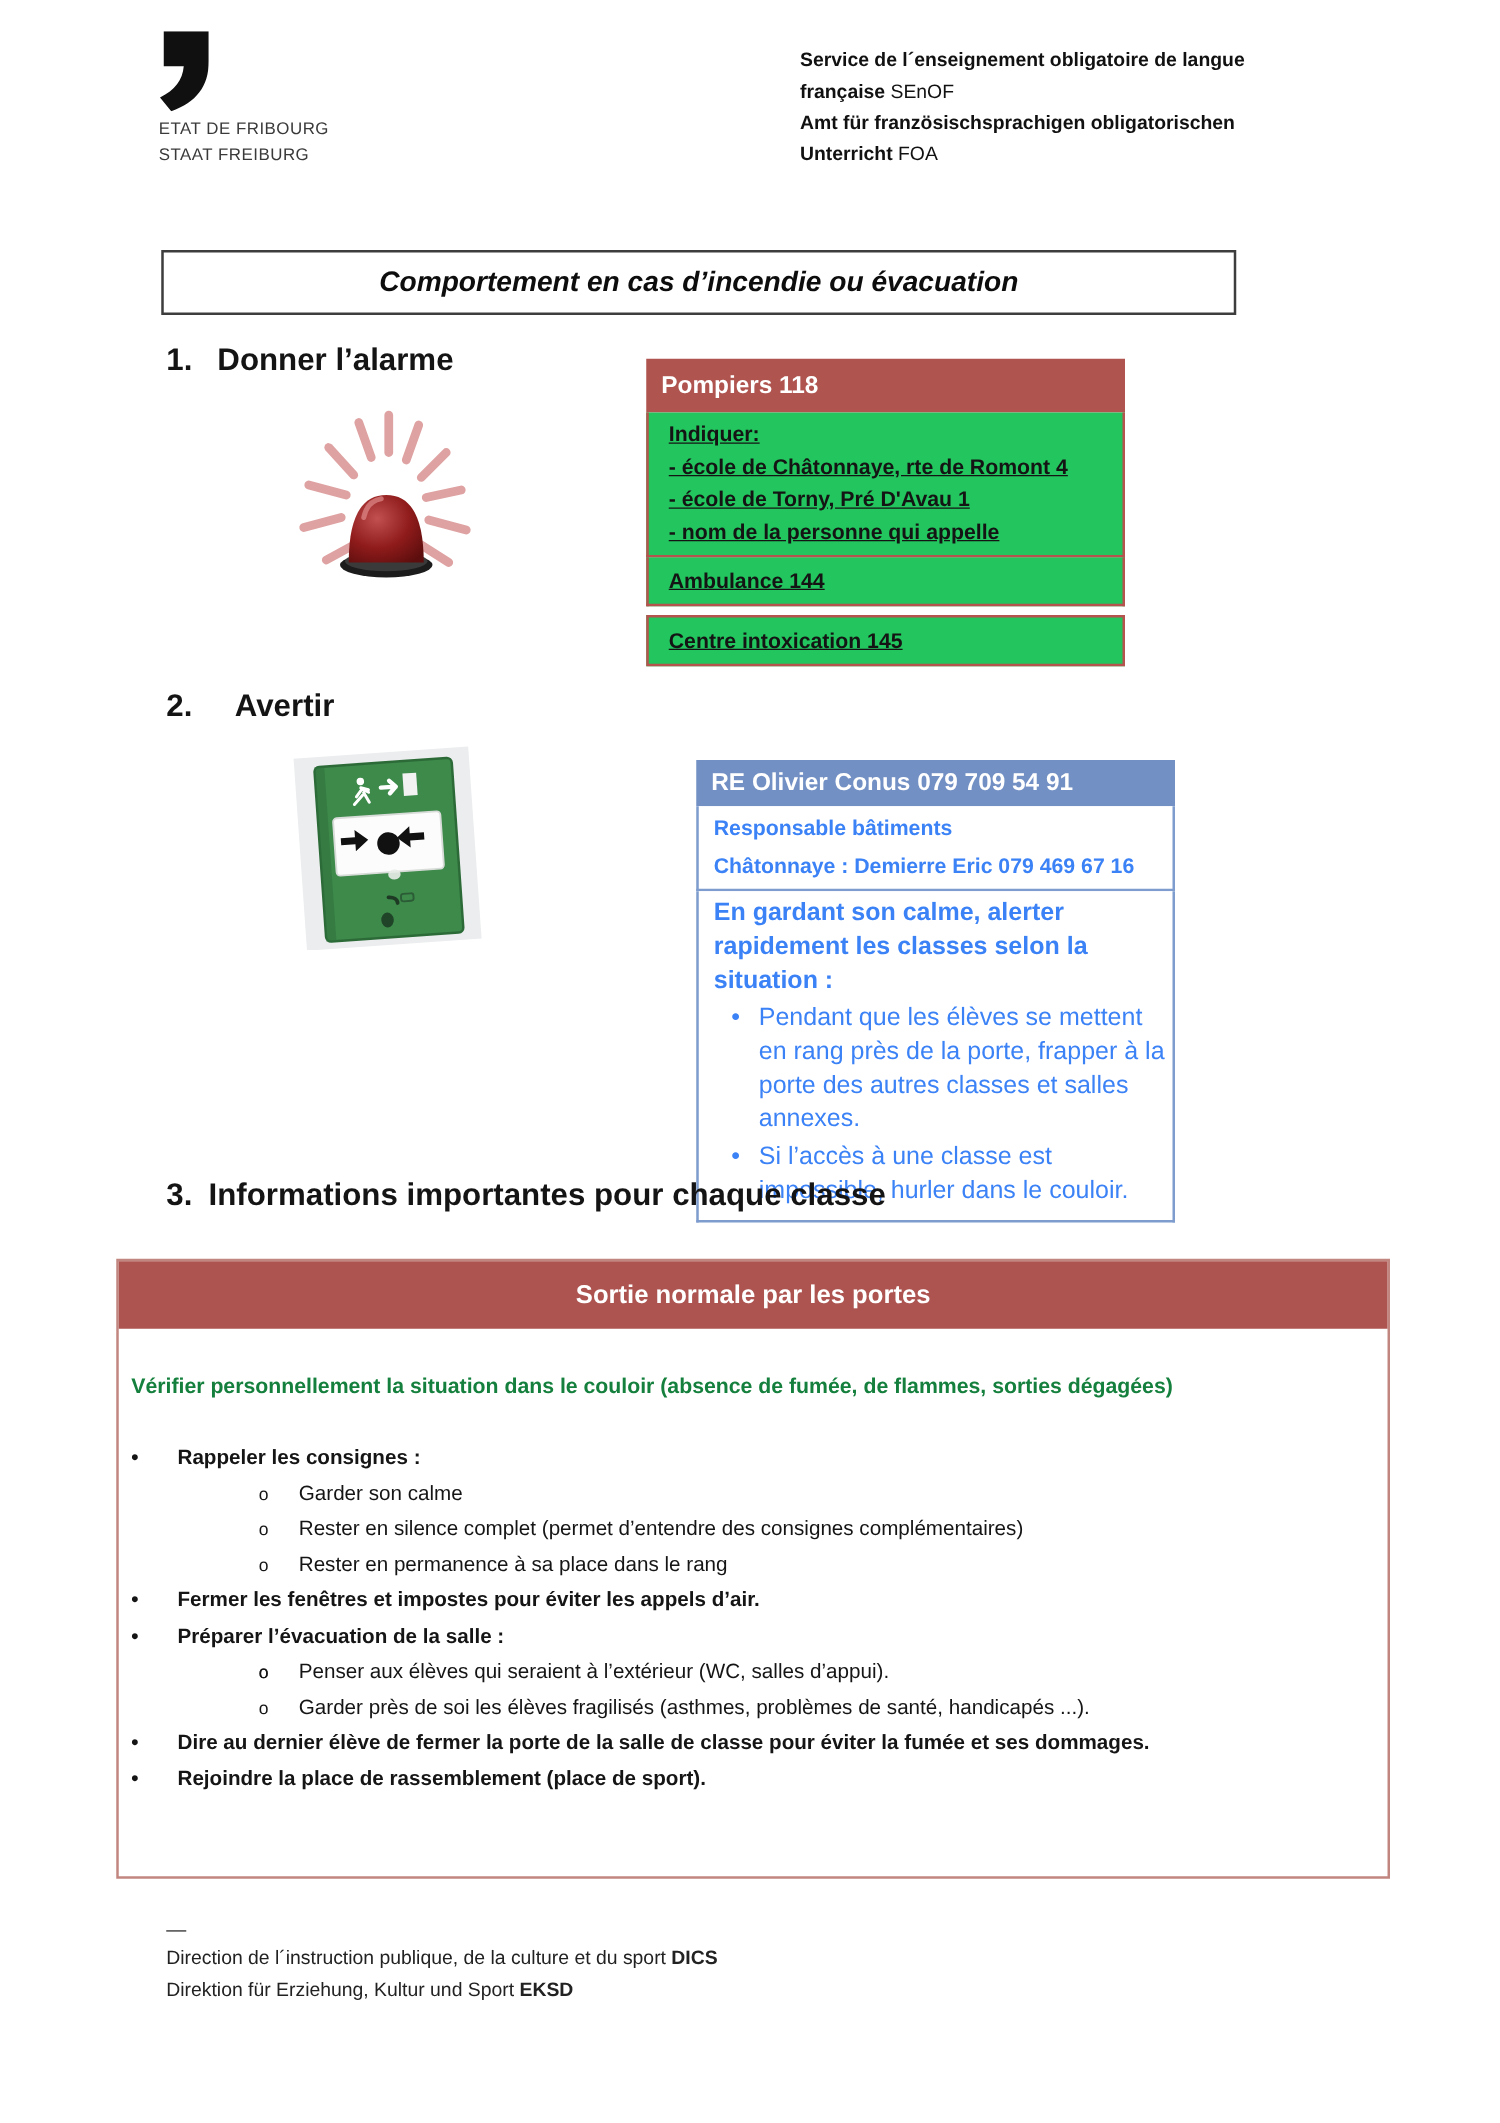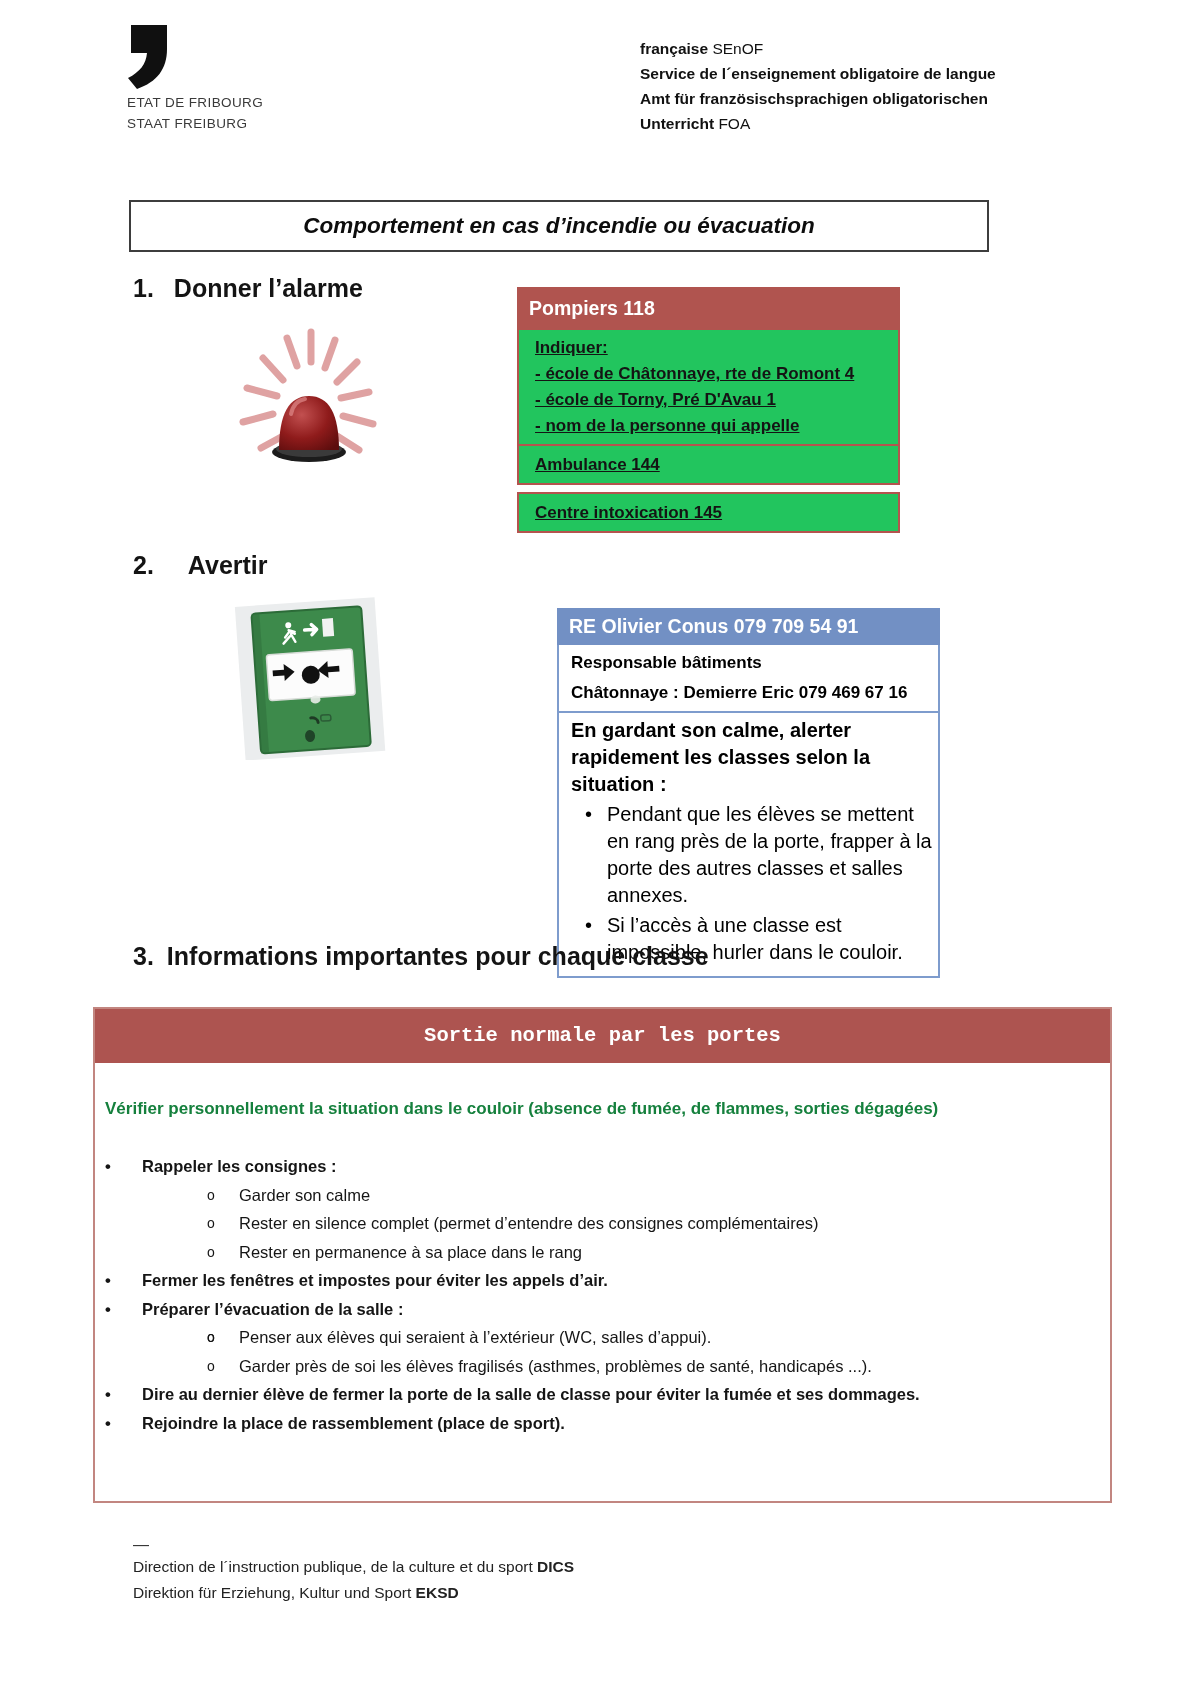--- a/index.html
+++ b/index.html
@@ -27,34 +27,34 @@
   
   .tbl{position:absolute;left:517px;width:383px;}
   .pt-head{height:43px;background:#b0544f;color:#fff;font-weight:bold;font-size:19.5px;line-height:43px;padding-left:12px;}
   .pt-cell{border:2px solid #b5534e;border-top:none;background:#22c55e;font-weight:bold;font-size:17px;color:#141414;
            padding:5px 16px;box-sizing:border-box;text-decoration:underline;}
   .pt-cell.sep{border-top:2px solid #b5534e;margin-top:7px;}
   .pt-lines{line-height:26px;}
   .pt-one{line-height:27px;}
 
   .bt-head{height:37px;background:#7290c4;color:#fff;font-weight:bold;font-size:19.5px;line-height:37px;padding-left:12px;}
-  .bt-cell{border:2px solid #7e9ccd;border-top:none;background:#fff;box-sizing:border-box;color:#000000;}
+  .bt-cell{border:2px solid #7e9ccd;border-top:none;background:#fff;box-sizing:border-box;color:#3b82f6;}
   .bt-c1{padding:3px 12px;font-weight:bold;font-size:17px;line-height:30px;}
   .bt-c2{padding:4px 6px 10px 0;font-size:20px;}
   .bt-intro{font-weight:bold;line-height:27px;padding-left:12px;margin-bottom:2px;}
   .bt-item{position:relative;padding-left:48px;line-height:27px;margin-top:3px;}
   .bt-item .mk{position:absolute;left:26px;}
 
   
   .fig{position:absolute;}
 
   
   .bigbox{position:absolute;left:93px;top:1007px;width:1019px;height:496px;border:2px solid #c28680;
           background:#fff;box-sizing:border-box;}
-  .band{height:54px;background:#ad5450;color:#fff;text-align:center;font-weight:bold;font-size:20.5px;line-height:54px;font-family:Liberation Mono, monospace;}
+  .band{height:54px;background:#ad5450;color:#fff;text-align:center;font-weight:bold;font-size:20.5px;line-height:54px;}
   .bb-intro{margin:36px 12px 0 10px;font-weight:bold;font-size:17px;color:#15803d;}
   .bb-list{margin-top:33px;font-size:16.5px;color:#151515;}
   .it{position:relative;padding-left:47px;padding-right:14px;line-height:28.5px;}
   .it .mk{position:absolute;left:10px;}
   .it.l2{padding-left:144px;}
   .it.l2 .mk{left:112px;font-size:14px;}
   .it.bold{font-weight:bold;}
 
   
   .foot-dash{position:absolute;left:133px;top:1536px;font-size:16px;color:#333;}
@@ -72,22 +72,22 @@
     <svg width="40" height="64" viewBox="0 0 40 64" aria-hidden="true">
       <path d="M4 0 H40 V24 C40 44 30 57 10 64 L1 53 C13 47 19 39 20 28 H4 Z" fill="#101010"></path>
     </svg>
   </div>
   <div class="logo-text">
     <div>ETAT DE FRIBOURG</div>
     <div>STAAT FREIBURG</div>
   </div>
 
   <div class="svc">
+    <div><span class="b">Service de l´enseignement obligatoire de langue</span></div>
     <div><span class="b">française</span><span class="pre"> SEnOF</span></div>
-    <div><span class="b">Service de l´enseignement obligatoire de langue</span></div>
     <div><span class="b">Amt für französischsprachigen obligatorischen</span></div>
     <div><span class="b">Unterricht</span><span class="pre"> FOA</span></div>
   </div>
 
   <div class="title-box">
     <span>Comportement en cas d’incendie ou évacuation</span>
   </div>
 
   <div class="h1" id="h1-1">
     <span class="num">1.</span>

